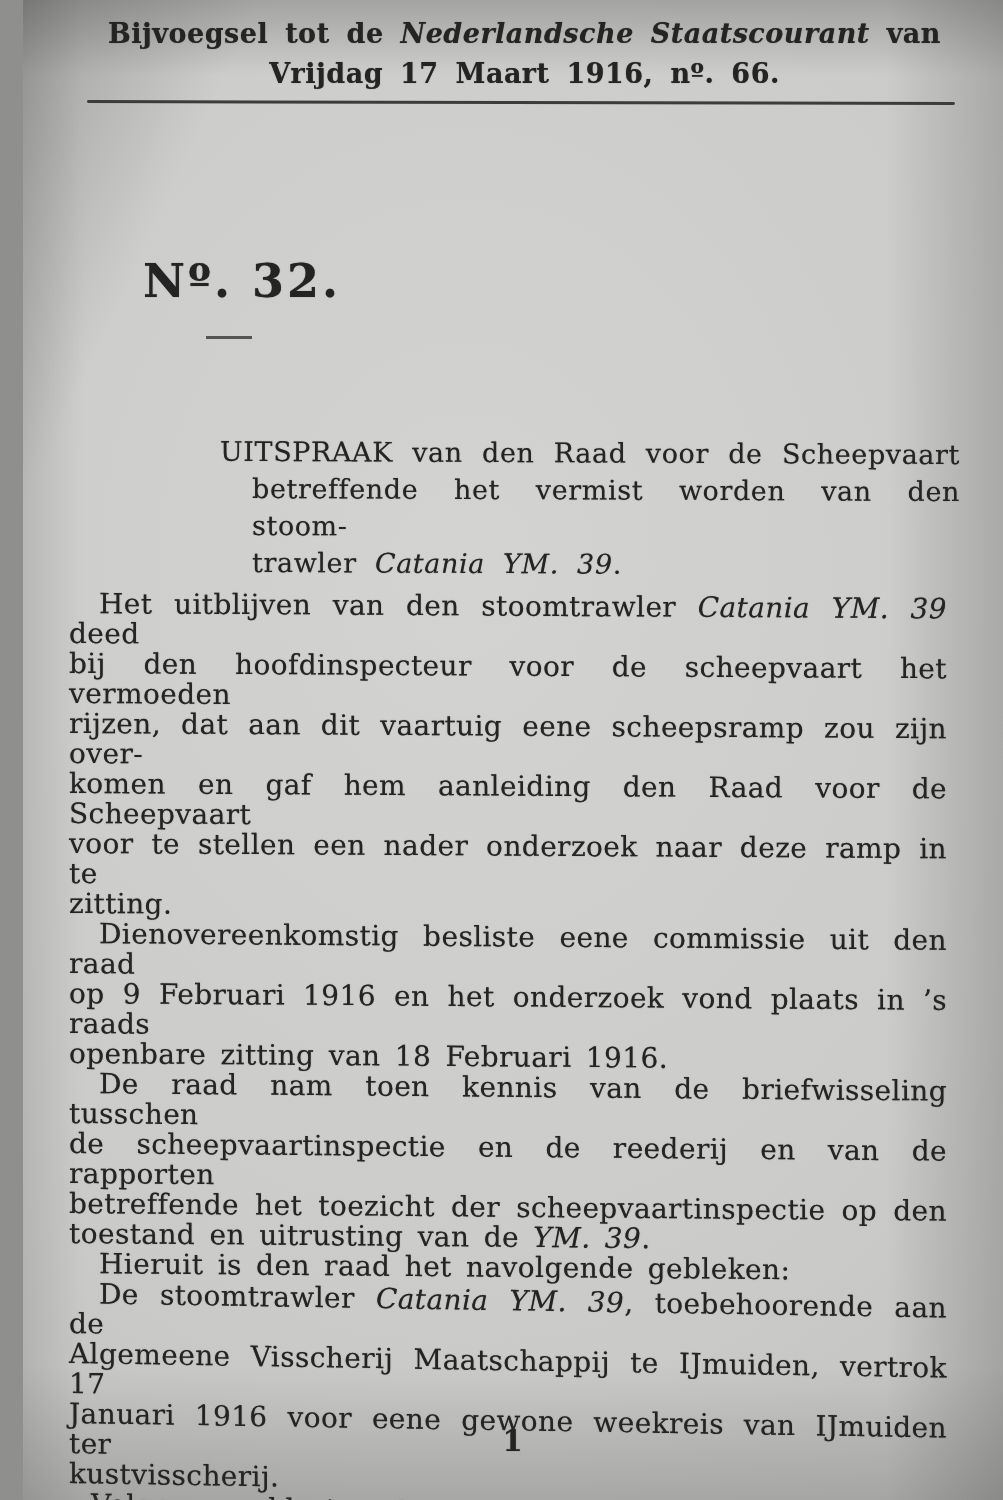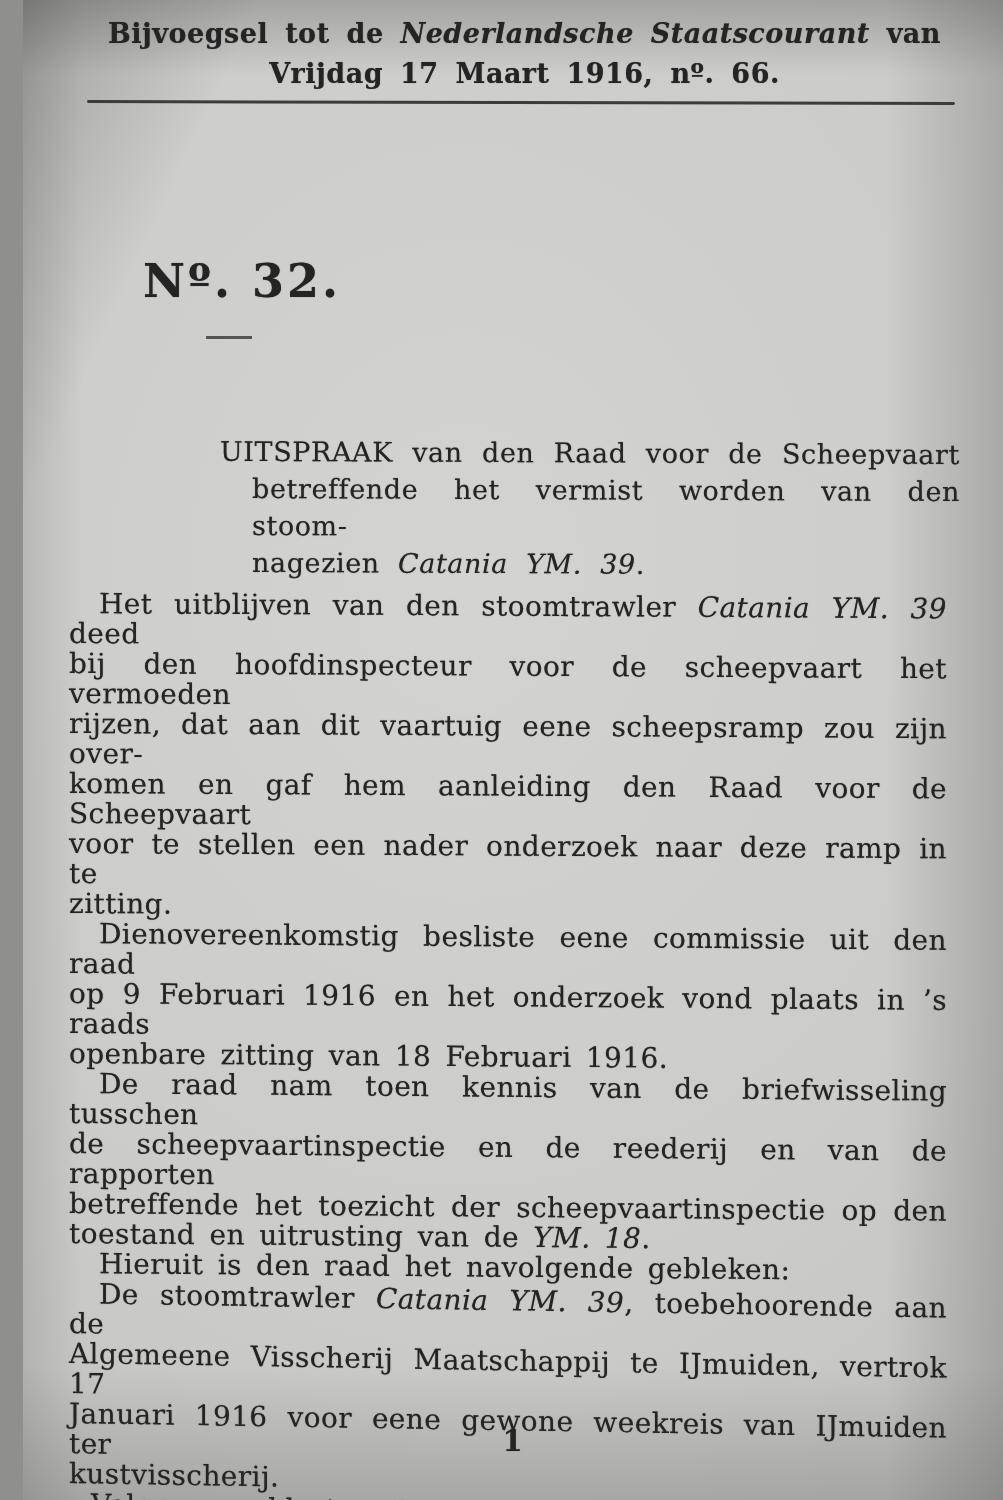--- a/index.html
+++ b/index.html
@@ -143,42 +143,42 @@
     </header>
 
   <div class="rule"></div>
 
   <div class="doc-number">Nº. 32.</div>
   <div class="doc-number-underline"></div>
 
   <section class="uitspraak">
       <div class="tline"><span>UITSPRAAK van den Raad voor de Scheepvaart</span></div>
       <div class="tline"><span>betreffende het vermist worden van den stoom-</span></div>
-      <div class="tline last"><span>nagezien </span><span class="it">Catania YM. 39</span><span>.</span></div>
+      <div class="tline last"><span>trawler </span><span class="it">Catania YM. 39</span><span>.</span></div>
     </section>
 
   <section class="body-text">
     <div class="para sk1">
         <div class="tline"><span>Het uitblijven van den stoomtrawler </span><span class="it">Catania YM. 39</span><span> deed</span></div>
         <div class="tline"><span>bij den hoofdinspecteur voor de scheepvaart het vermoeden</span></div>
         <div class="tline"><span>rijzen, dat aan dit vaartuig eene scheepsramp zou zijn over-</span></div>
         <div class="tline"><span>komen en gaf hem aanleiding den Raad voor de Scheepvaart</span></div>
         <div class="tline"><span>voor te stellen een nader onderzoek naar deze ramp in te</span></div>
         <div class="tline last"><span>zitting.</span></div>
       </div>
     <div class="para sk2">
         <div class="tline"><span>Dienovereenkomstig besliste eene commissie uit den raad</span></div>
         <div class="tline"><span>op 9 Februari 1916 en het onderzoek vond plaats in ’s raads</span></div>
         <div class="tline last"><span>openbare zitting van 18 Februari 1916.</span></div>
       </div>
     <div class="para sk3">
         <div class="tline"><span>De raad nam toen kennis van de briefwisseling tusschen</span></div>
         <div class="tline"><span>de scheepvaartinspectie en de reederij en van de rapporten</span></div>
         <div class="tline"><span>betreffende het toezicht der scheepvaartinspectie op den</span></div>
-        <div class="tline last"><span>toestand en uitrusting van de </span><span class="it">YM. 18</span><span>.</span></div>
+        <div class="tline last"><span>toestand en uitrusting van de </span><span class="it">YM. 39</span><span>.</span></div>
       </div>
     <div class="para sk4">
         <div class="tline last"><span>Hieruit is den raad het navolgende gebleken:</span></div>
       </div>
     <div class="para sk5">
         <div class="tline"><span>De stoomtrawler </span><span class="it">Catania YM. 39</span><span>, toebehoorende aan de</span></div>
         <div class="tline"><span>Algemeene Visscherij Maatschappij te IJmuiden, vertrok 17</span></div>
         <div class="tline"><span>Januari 1916 voor eene gewone weekreis van IJmuiden ter</span></div>
         <div class="tline last"><span>kustvisscherij.</span></div>
       </div>

